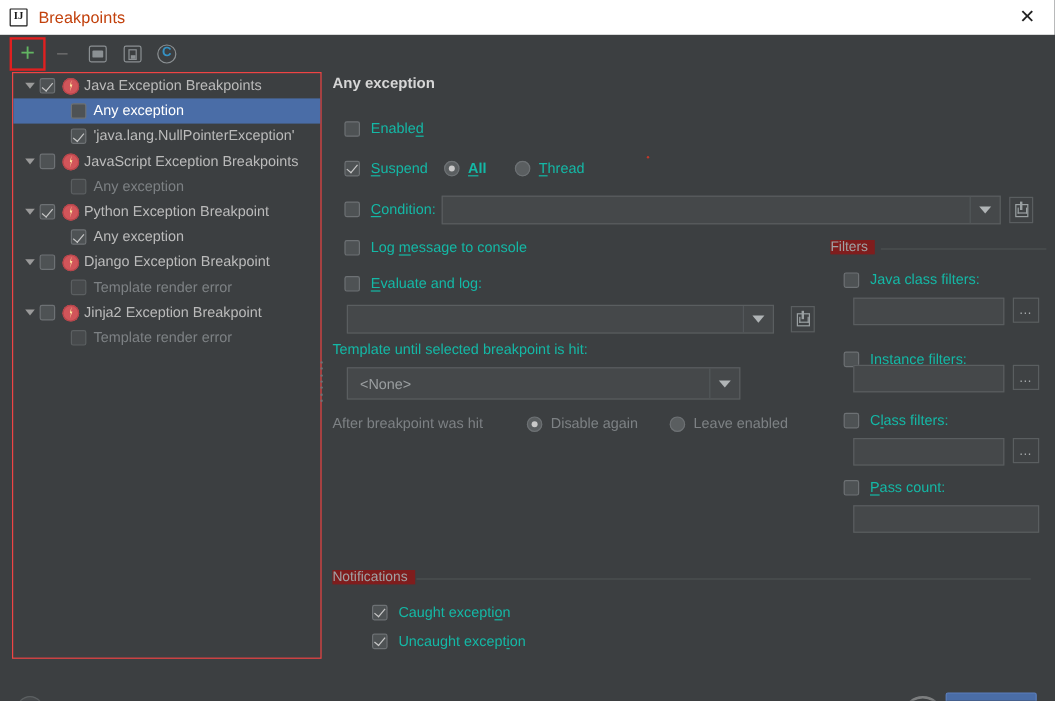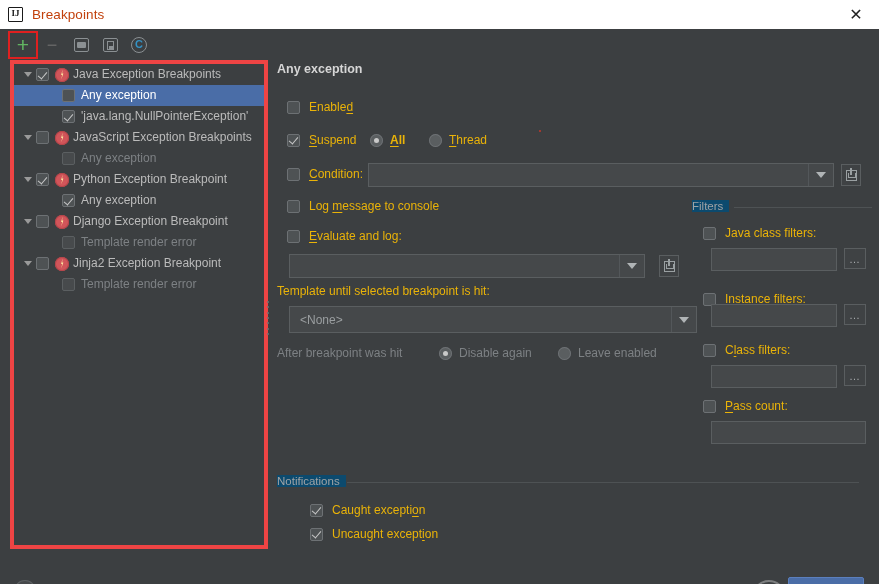--- a/index.html
+++ b/index.html
@@ -63,21 +63,21 @@
     width:16px;height:16px;border:1.4px solid #8b9093;border-radius:50%;
     box-sizing:border-box;position:relative;
   }
   .icon-c::after{
     content:"C";position:absolute;left:0;right:0;top:0;line-height:13px;
     text-align:center;font-size:11px;font-weight:700;color:#3592c4;
     font-family:"Liberation Sans",sans-serif;
   }
   .tree{
     position:absolute;left:10px;top:31px;width:258px;height:489px;
-    border:4px solid #ef4444;box-sizing:border-box;background:#3c3f41;
+    border:1px solid #ef4444;box-sizing:border-box;background:#3c3f41;
     overflow:hidden;
   }
   .row{height:21px;display:flex;align-items:center;white-space:nowrap;}
   .row.sel{background:#4a6da7;}
   .indent0{padding-left:6px;}
   .indent1{padding-left:48px;}
   .twisty{
     width:16px;flex:0 0 16px;display:flex;align-items:center;justify-content:center;
   }
   .twisty i{
@@ -109,21 +109,21 @@
   .lbl.sel{color:#ffffff;}
   .splitter{
     position:absolute;left:266px;top:272px;width:4px;height:34px;
     display:flex;flex-direction:column;justify-content:space-between;align-items:center;
   }
   .splitter span{display:block;width:2px;height:2px;background:#6e7275;border-radius:50%;}
   
   .right-pane{position:absolute;left:277px;top:33px;width:595px;height:500px;}
   .pane-title{font-size:12.5px;font-weight:700;color:#d6d6d6;margin:0 0 20px 0;}
   .fldrow{display:flex;align-items:center;margin-bottom:0;}
-  .fl{font-size:12px;color:#eab308;}
+  .fl{font-size:12px;color:#14b8a6;}
   .fl.dim{color:#7d8184;}
   .u{text-decoration:underline;text-underline-offset:2px;}
   .cb2{
     width:13px;height:13px;flex:0 0 13px;box-sizing:border-box;
     border:1px solid #6d7174;background:#4e5254;border-radius:2px;
     margin-right:9px;position:relative;
   }
   .cb2.checked::after{
     content:"";position:absolute;left:3px;top:0.5px;width:4px;height:8px;
     border:solid #c8c8c8;border-width:0 1.8px 1.8px 0;transform:rotate(40deg);
@@ -165,21 +165,21 @@
   .sqbtn .inner::before{
     content:"";position:absolute;left:1.5px;top:2px;width:6px;height:4px;
     border-left:1.2px solid #9aa0a2;border-right:1.2px solid #9aa0a2;border-bottom:1.2px solid #9aa0a2;
   }
   .dotsbtn{
     width:22px;height:21px;border:1px solid #5a5e60;box-sizing:border-box;
     display:flex;align-items:center;justify-content:center;background:#3f4244;
     color:#a7abad;font-size:11px;letter-spacing:1px;line-height:8px;
   }
   .grp{position:absolute;}
-  .grp-title{font-size:11.5px;color:#9fa3a5;position:absolute;top:-7px;left:0;background:#0c4a6e;padding-right:6px;}
+  .grp-title{font-size:11.5px;color:#9fa3a5;position:absolute;top:-7px;left:0;background:#7f1d1d;padding-right:6px;}
   .grp-line{position:absolute;top:0;height:1px;background:#4e5254;}
   .red-dot{position:absolute;width:2px;height:2px;background:#c0392b;border-radius:50%;}
   
   .helpbtn{
     position:absolute;left:14px;top:551px;width:22px;height:22px;border-radius:50%;
     background:#46494b;box-shadow:inset 0 0 0 1px #5c6062;
     display:flex;align-items:center;justify-content:center;
     color:#5ba7d6;font-size:13px;font-weight:700;font-family:"Liberation Serif",serif;
   }
   .donebtn{
@@ -353,21 +353,21 @@
       <span class="val"></span>
       <span class="arrowbox">
           <i class="arrow"></i>
         </span>
     </div>
     <div class="sqbtn" style="position:absolute;left:382px;top:193px;">
       <span class="inner"></span>
     </div>
 
     <div style="position:absolute;left:0px;top:222px;" class="fl">Template until selected breakpoint is hit:</div>
-    <div class="combo" style="position:absolute;left:12px;top:244px;width:408px;height:27px;justify-content:flex-end;">
+    <div class="combo" style="position:absolute;left:12px;top:244px;width:328px;height:27px;justify-content:flex-end;">
       <span class="val">&lt;None&gt;</span>
       <span class="arrowbox">
           <i class="arrow"></i>
         </span>
     </div>
 
     <div style="position:absolute;left:0px;top:284px;" class="fl dim">After breakpoint was hit</div>
     <div class="fldrow" style="position:absolute;left:162px;top:284px;">
       <span class="radio on"></span>
       <span class="fl dim">Disable again</span>

